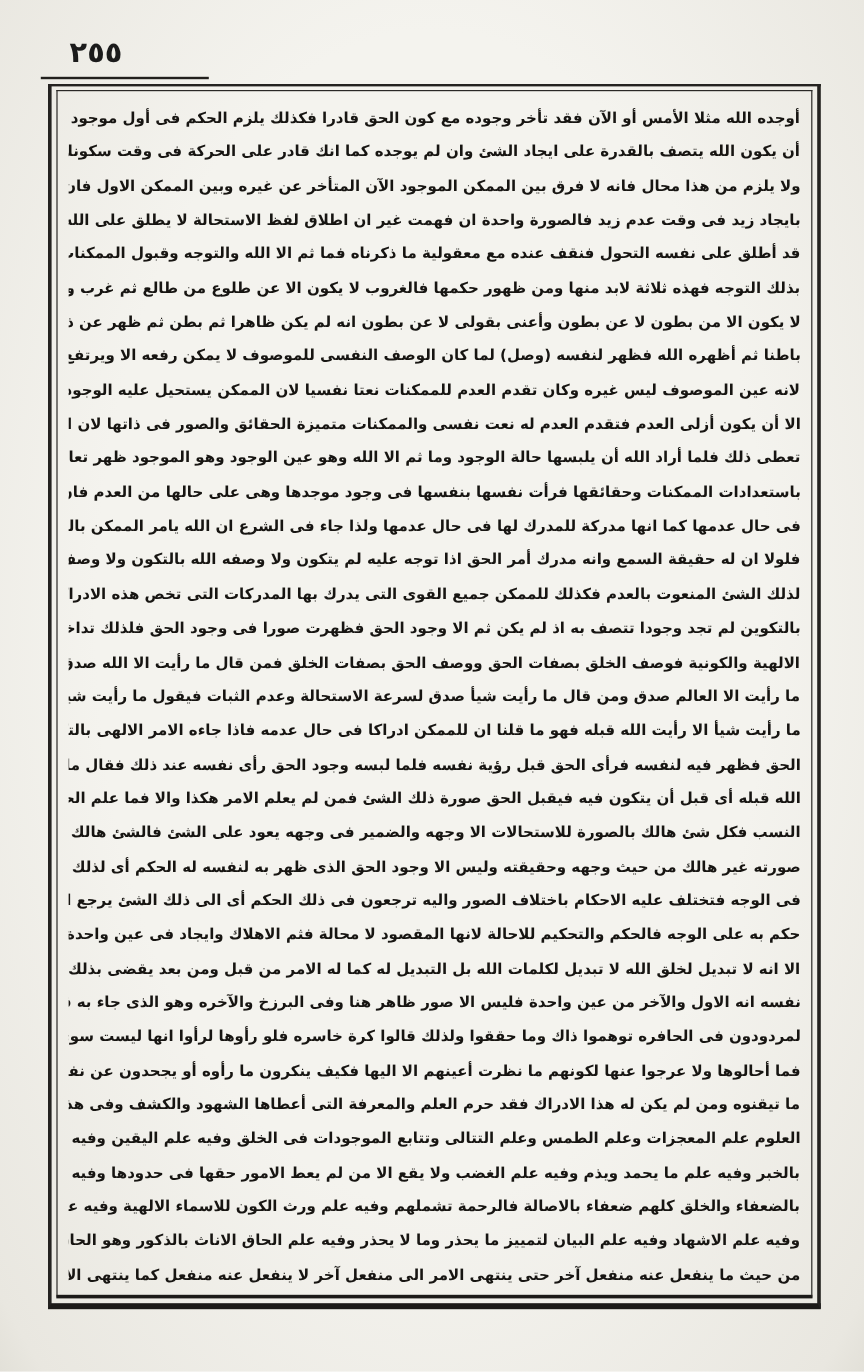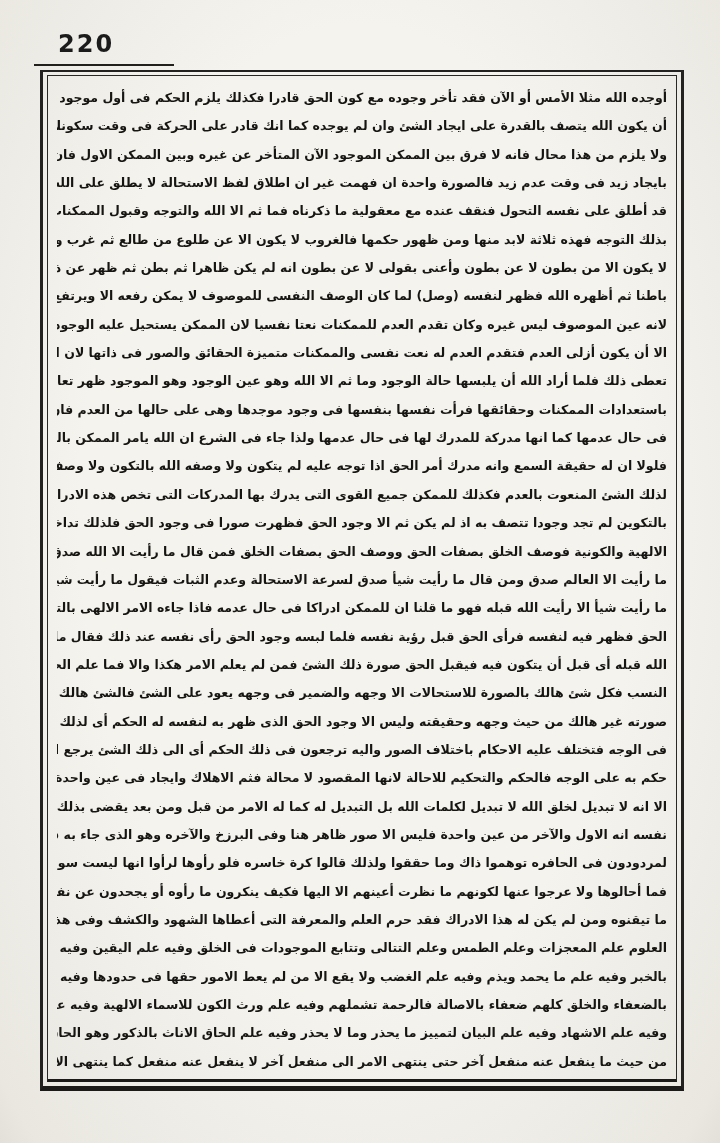--- a/index.html
+++ b/index.html
@@ -82,21 +82,21 @@
     text-align: justify;
     text-align-last: justify;
     text-justify: inter-word;
   }
 </style>
 </head>
 <body>
 
 <div class="scan-page">
 
-  <div class="page-number">220</div>
+  <div class="page-number">٢٥٥</div>
 
   <div class="page-number-rule"></div>
 
   <div class="frame-outer">
     <div class="frame-inner">
       <div class="text-block">
           <p class="text-line">أوجده الله مثلا الأمس أو الآن فقد تأخر وجوده مع كون الحق قادرا فكذلك يلزم الحكم فى أول موجود من العالم</p>
           <p class="text-line">أن يكون الله يتصف بالقدرة على ايجاد الشئ وان لم يوجده كما انك قادر على الحركة فى وقت سكونك وان لم تتحرك</p>
           <p class="text-line">ولا يلزم من هذا محال فانه لا فرق بين الممكن الموجود الآن المتأخر عن غيره وبين الممكن الاول فان الحق غير موصوف</p>
           <p class="text-line">بايجاد زيد فى وقت عدم زيد فالصورة واحدة ان فهمت غير ان اطلاق لفظ الاستحالة لا يطلق على الله وان كان</p>

